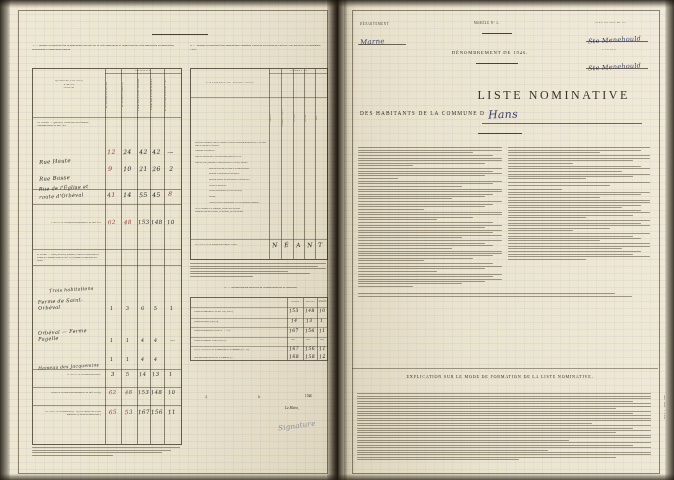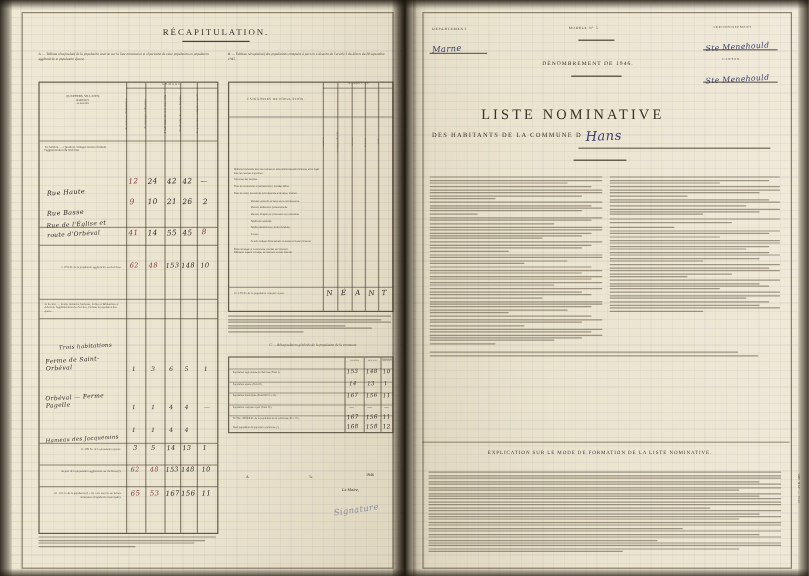--- a/index.html
+++ b/index.html
@@ -104,22 +104,22 @@
   #tblC{position:absolute;left:190px;top:297px;width:136px;height:62px;
         border:1px solid rgba(55,44,28,.7);}
   #tblC .vline{position:absolute;top:0;bottom:0;width:1px;
         background:rgba(55,44,28,.5);}
   #tblC .hline{position:absolute;left:0;right:0;height:1px;
         background:rgba(55,44,28,.35);}
 
   
   .rp-lbl{position:absolute;font-size:3px;letter-spacing:.7px;color:#4a4134;}
   .rp-rule{position:absolute;height:1px;background:#4a4033;}
-  #liste-nom{position:absolute;left:401px;top:88px;width:216px;
-     font-size:12px;letter-spacing:2.6px;text-align:left;}
+  #liste-nom{position:absolute;left:414px;top:88px;width:216px;
+     font-size:12px;letter-spacing:2.6px;text-align:right;}
   #des-hab{position:absolute;left:360px;top:110px;
      font-size:5.4px;letter-spacing:1.1px;}
   #denomb{position:absolute;left:430px;top:50px;width:120px;
      font-size:4.6px;letter-spacing:.9px;text-align:center;}
 
   .hwline{position:absolute;height:1px;background:rgba(55,44,28,.7);}
 
   #explic{position:absolute;left:355px;top:374px;width:290px;
      font-size:4.2px;letter-spacing:.75px;text-align:center;color:#3b3328;}
 
@@ -131,21 +131,20 @@
 <body>
 
 <div id="page">
 
   <div class="sheet left"></div>
   <div class="sheet right"></div>
   <div class="gutter"></div>
 
   <div class="frame" style="left:18px;top:10px;width:308px;height:462px;"></div>
 
-  <div id="recap-title" class="ink ctr caps">RÉCAPITULATION.</div>
   <div id="recap-rule"></div>
 
   <div class="sec-head" style="left:32px;top:44px;width:148px;">A. — Tableau récapitulatif de la population inscrite sur la liste nominative et répartition de cette population en population agglomérée et population éparse.</div>
   <div class="sec-head" style="left:190px;top:44px;width:136px;">B. — Tableau récapitulatif des populations comptées à part en exécution de l'article 3 du décret du 28 septembre 1945.</div>
 
   <div id="tblA">
 
     <div class="vline" style="left:72px;"></div>
     <div class="vline" style="left:88px;"></div>
     <div class="vline" style="left:104px;"></div>

